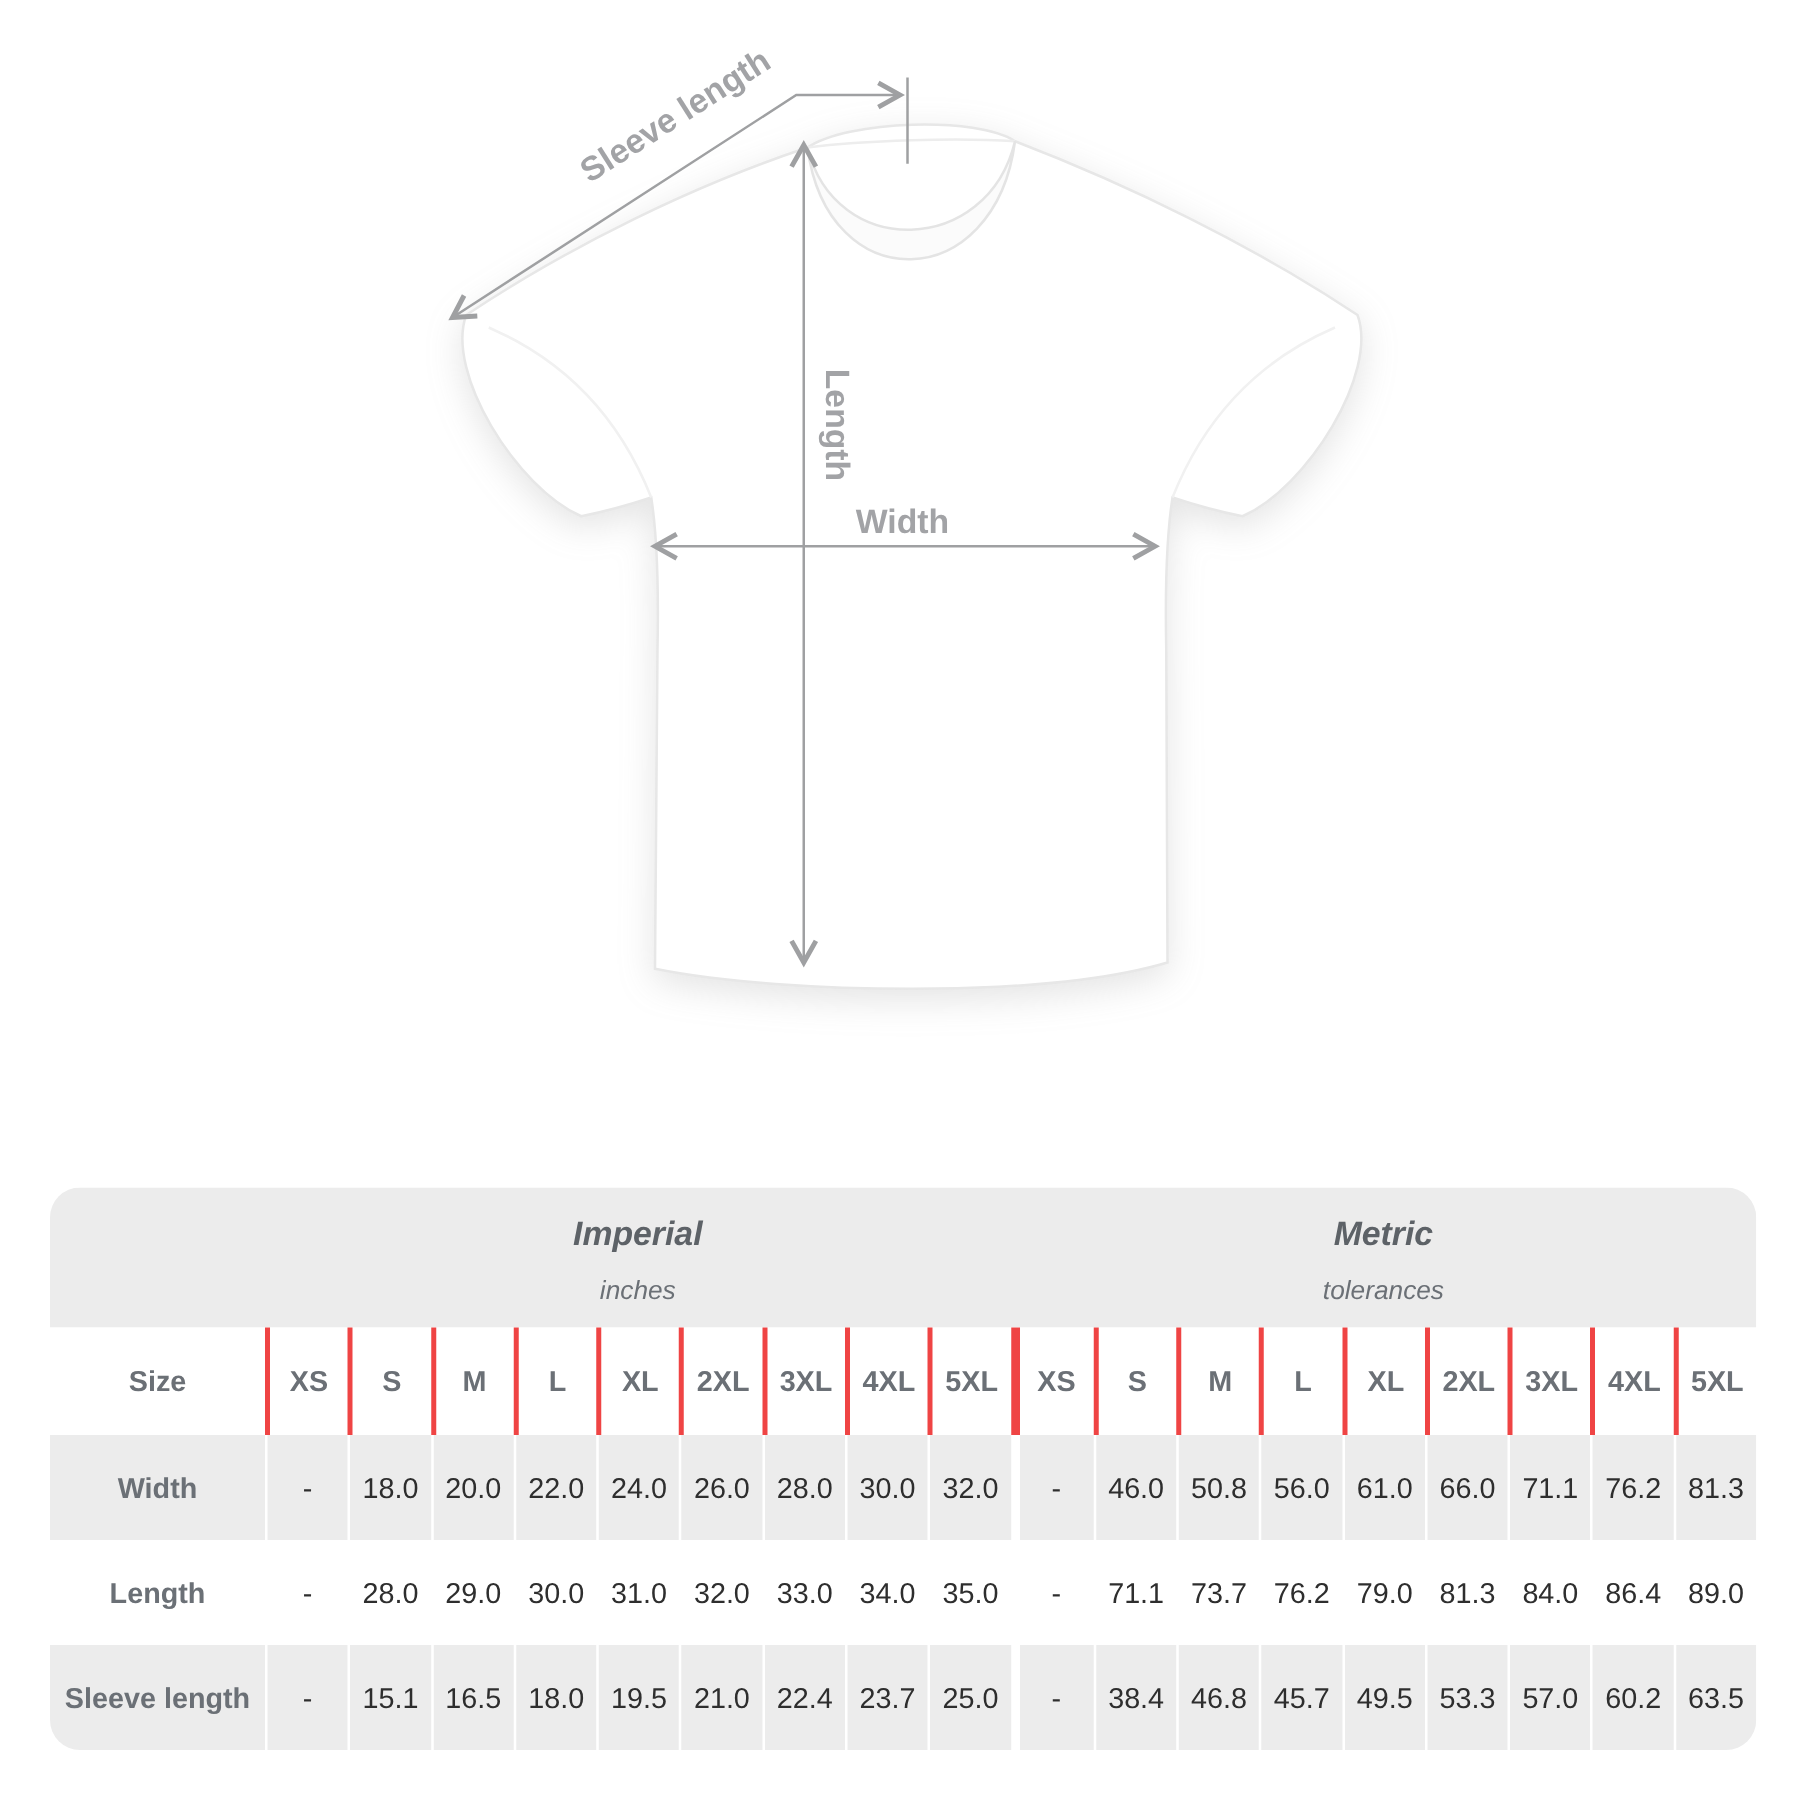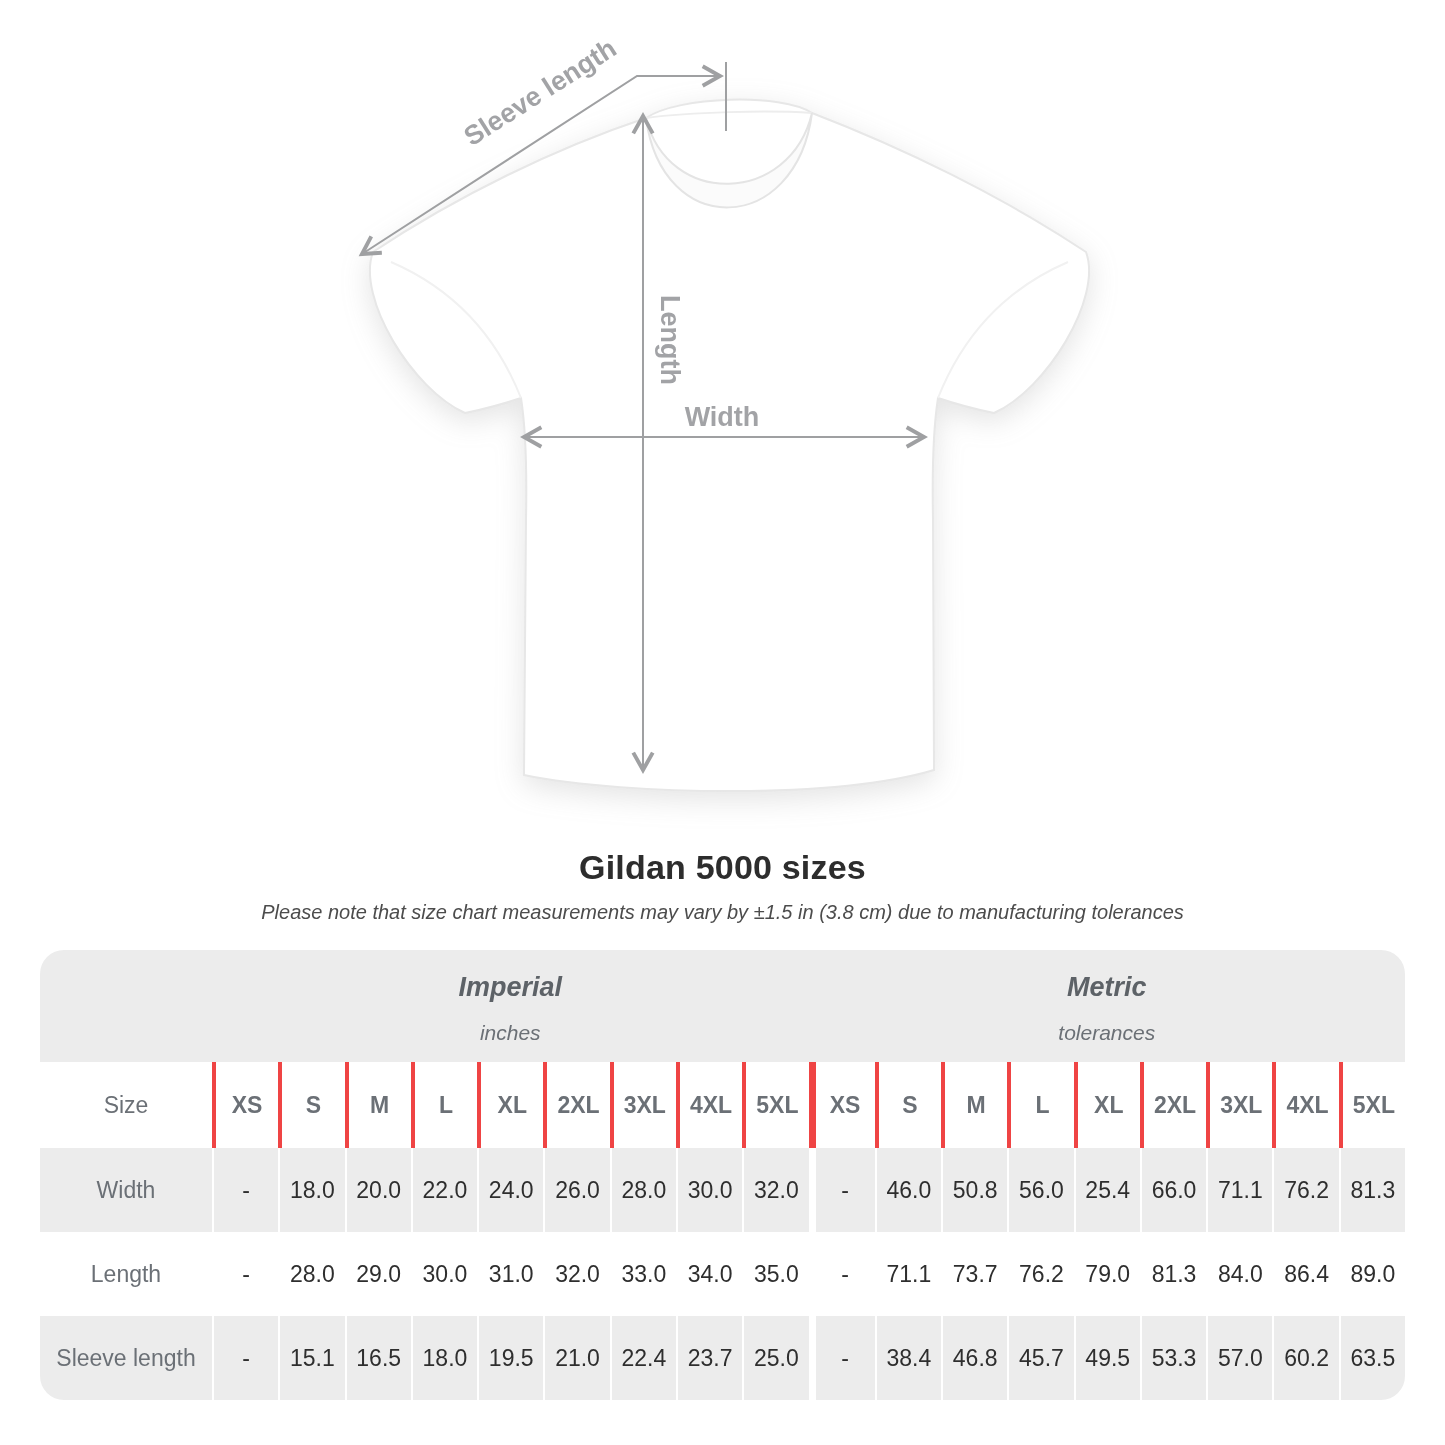--- a/index.html
+++ b/index.html
@@ -16,21 +16,21 @@
               border-radius:24px;overflow:hidden;background:#fff;}
   .band{display:flex;height:112px;background:#ececec;}
   .band-spacer{width:172px;flex:0 0 auto;}
   .band-sec{flex:1 1 0;display:flex;flex-direction:column;align-items:center;justify-content:center;padding-top:4px;}
   .band-title{font-size:27px;font-weight:bold;font-style:italic;color:#5d6267;}
   .band-unit{margin-top:18px;font-size:21px;font-style:italic;color:#6b7076;}
 
   .t-row{display:grid;grid-template-columns:172px repeat(18,1fr);}
   .t-row .cell{display:flex;align-items:center;justify-content:center;
                font-size:23px;color:#2e2e2e;}
-  .t-row .cell.lab{font-weight:normal;color:#6b7076;}
+  .t-row .cell.lab{font-weight:bold;color:#6b7076;}
   .size-row{height:86px;background:#ffffff;}
   .size-row .cell{font-weight:bold;color:#6b7076;border-left:4px solid #ef4444;}
   .size-row .cell.lab{border-left:none;}
   .size-row .cell.sec{border-left-width:7px;}
   .data-row{height:84px;}
   .data-row.gray{background:#ececec;}
   .data-row.white{background:#ffffff;}
   .data-row .cell{border-left:2px solid #ffffff;}
   .data-row .cell.lab{border-left:none;}
   .data-row .cell.sec{border-left-width:7px;}
@@ -74,24 +74,20 @@
       <line x1="524" y1="437" x2="924" y2="437" marker-start="url(#arr)" marker-end="url(#arr)"></line>
     </g>
 
     <g fill="#a2a3a6" font-weight="bold" font-size="27" text-anchor="middle">
       <text x="545" y="100" transform="rotate(-32.5 545 100)">Sleeve length</text>
       <text x="661" y="340" transform="rotate(90 661 340)">Length</text>
       <text x="722" y="426">Width</text>
     </g>
   </svg>
 
-  <div class="caption">
-    <div class="title">Gildan 5000 sizes</div>
-    <div class="subtitle">Please note that size chart measurements may vary by ±1.5 in (3.8 cm) due to manufacturing tolerances</div>
-  </div>
 
   <div class="size-table">
     <div class="band">
       <div class="band-spacer"></div>
       <div class="band-sec">
         <div class="band-title">Imperial</div>
         <div class="band-unit">inches</div>
       </div>
       <div class="band-sec">
         <div class="band-title">Metric</div>
@@ -128,21 +124,21 @@
           <div class="cell">22.0</div>
           <div class="cell">24.0</div>
           <div class="cell">26.0</div>
           <div class="cell">28.0</div>
           <div class="cell">30.0</div>
           <div class="cell">32.0</div>
           <div class="cell sec">-</div>
           <div class="cell">46.0</div>
           <div class="cell">50.8</div>
           <div class="cell">56.0</div>
-          <div class="cell">25.4</div>
+          <div class="cell">61.0</div>
           <div class="cell">66.0</div>
           <div class="cell">71.1</div>
           <div class="cell">76.2</div>
           <div class="cell">81.3</div>
         </div>
         <div class="t-row data-row white">
           <div class="cell lab">Length</div>
           <div class="cell">-</div>
           <div class="cell">28.0</div>
           <div class="cell">29.0</div>

